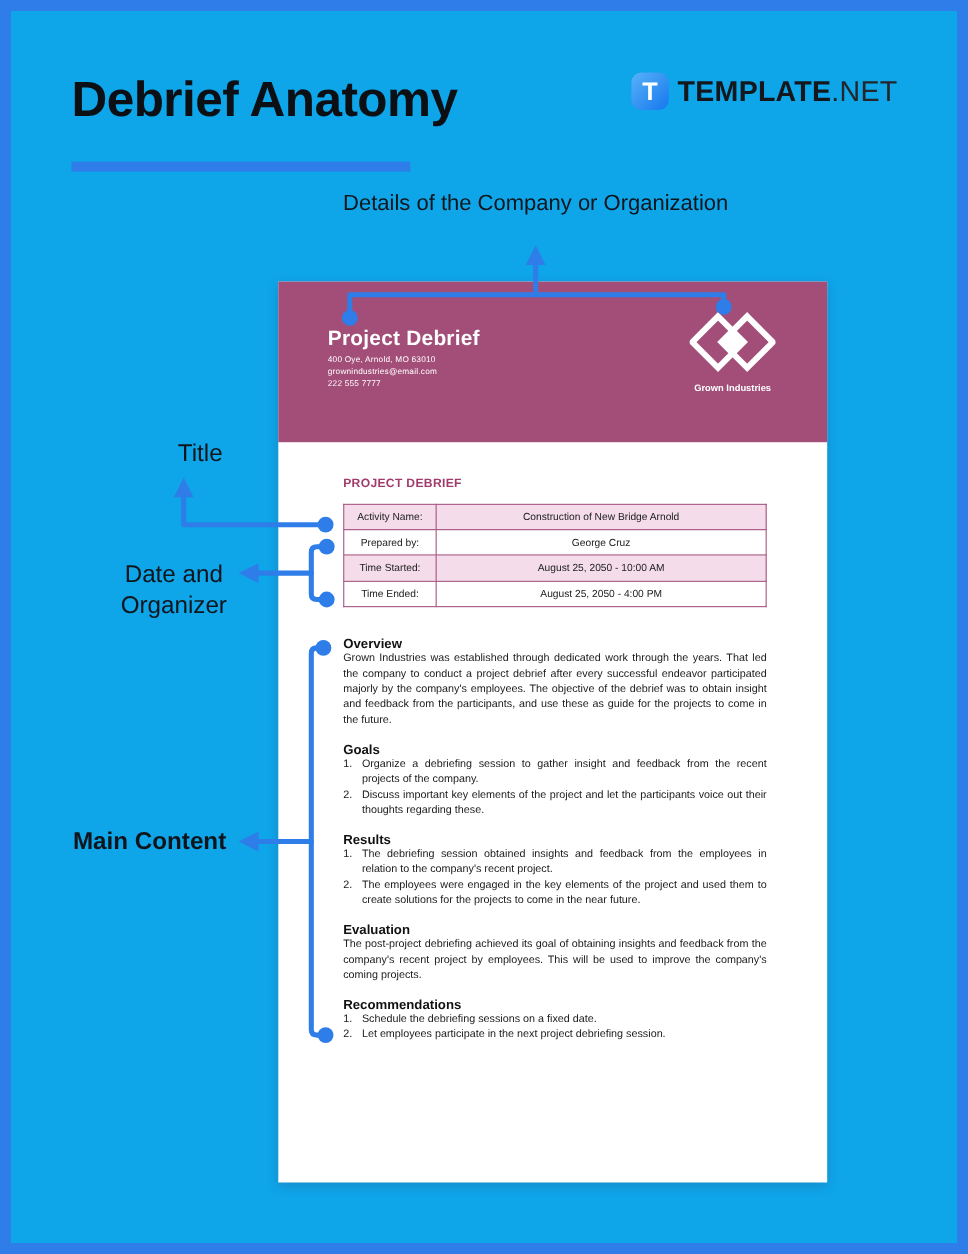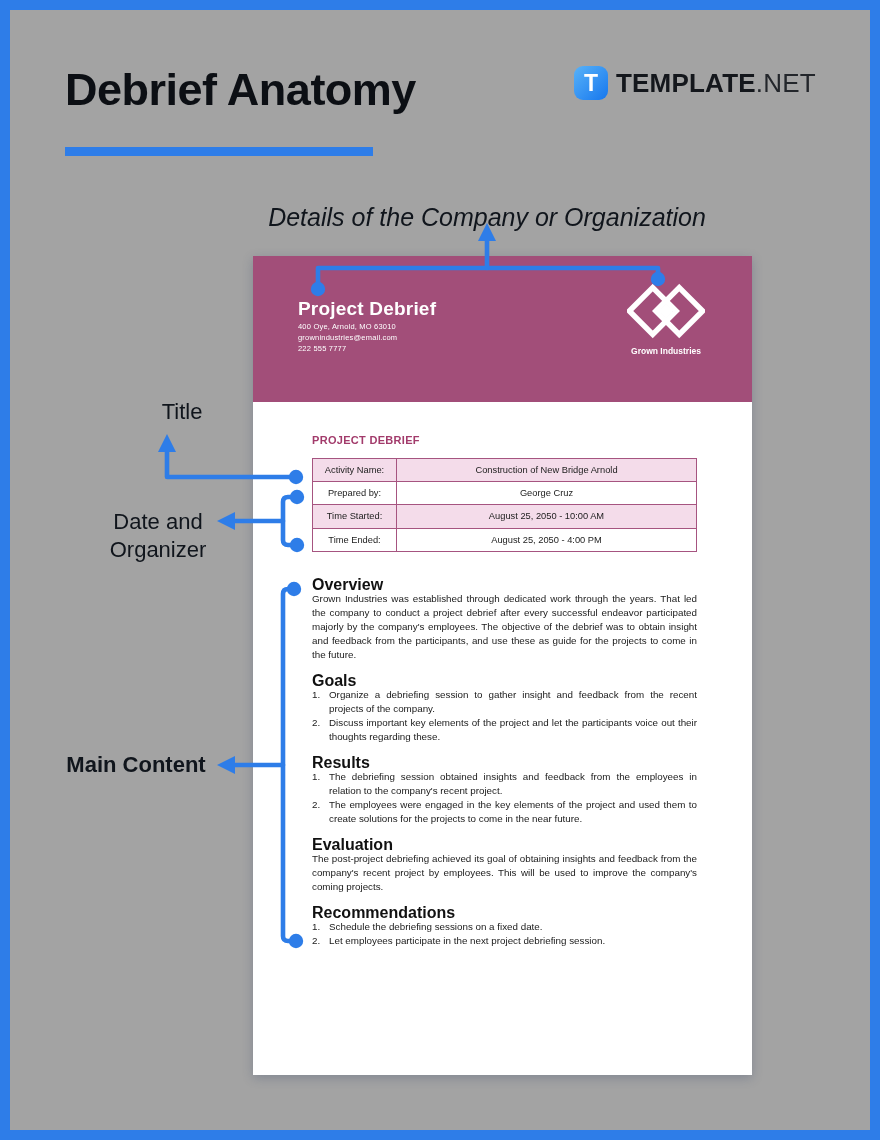--- a/index.html
+++ b/index.html
@@ -2,21 +2,21 @@
 <html><head>
 <meta charset="utf-8">
 <style>
   * { margin: 0; padding: 0; box-sizing: border-box; }
   html, body { background: #dfe6f2; }
   body { font-family: "Liberation Sans", sans-serif; }
 
   .frame {
     position: relative;
     width: 880px; height: 1140px;
-    background: #a3a3a3;
+    background: #0ea5e9;
     overflow: hidden;
     padding-left: 12px;
   }
   .frame::after {
     content: '';
     position: absolute; inset: 0;
     border: 10px solid #2e7de8;
     pointer-events: none;
   }
 
@@ -42,21 +42,21 @@
   }
   .brand-text { font-size: 26px; color: #14171c; letter-spacing: 0.2px; }
   .brand-text .b { font-weight: 700; }
   .brand-text .l { font-weight: 400; color: #23262b; }
 
   
   .label {
     position: absolute; color: #10151c; font-weight: 500;
     text-align: center; font-size: 22px; line-height: 28px;
   }
-  .label.details { left: 247px; top: 203px; width: 480px; font-size: 25px; font-style: italic; }
+  .label.details { left: 247px; top: 171px; width: 480px; font-size: 20px; }
   .label.title   { left: 122px; top: 398px; width: 120px; }
   .label.date    { left: 48px;  top: 508px; width: 220px; }
   .label.main    { left: 26px;  top: 751px; width: 220px; font-weight: bold; }
   .label .line { display: block; }
 
   
   .doc {
     position: absolute; left: 253px; top: 256px;
     width: 499px; height: 819px;
     background: #ffffff;
@@ -89,21 +89,21 @@
   .info-table td {
     border: 1.2px solid #a65480;
     height: 23.2px; font-size: 9.3px; text-align: center;
     color: #222222; padding: 0 4px;
   }
   .info-table td.lbl { width: 84px; }
   .info-table tr.pink td { background: #f4dcea; }
 
   .sections { margin-top: 26px; font-size: 9.8px; line-height: 14px; }
   .doc-section { margin-bottom: 12px; }
-  .sec-h { font-weight: 700; font-size: 16px; color: #111111; }
+  .sec-h { font-weight: 700; font-size: 12px; color: #111111; }
   .sec-p { text-align: justify; }
   .li { display: flex; }
   .li .num { width: 17px; flex: 0 0 17px; }
   .li .li-t { flex: 1; text-align: justify; }
 
   
   .overlay {
     position: absolute; inset: 0;
     pointer-events: none;
   }

